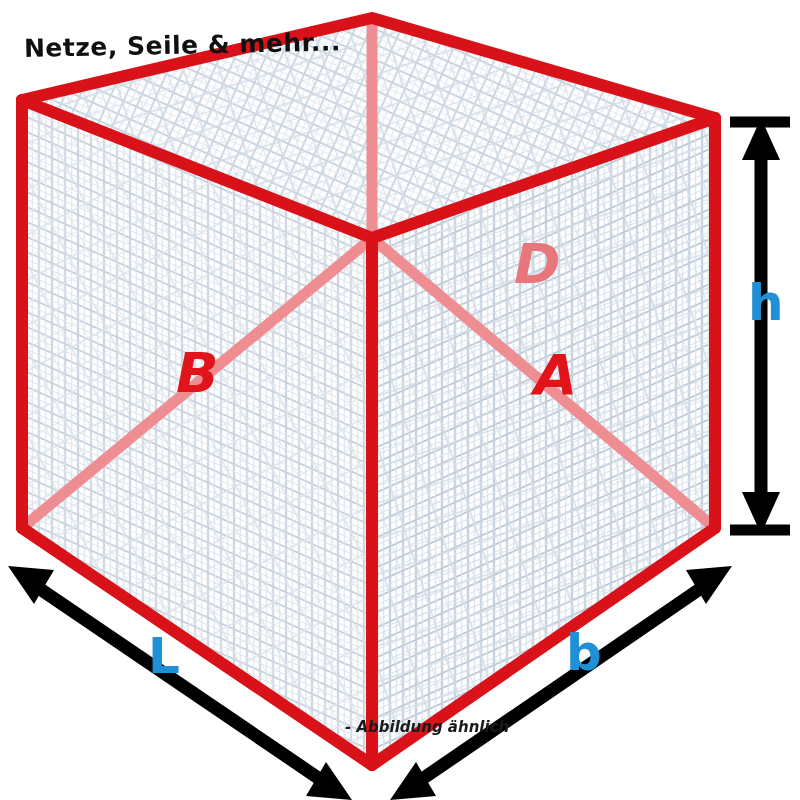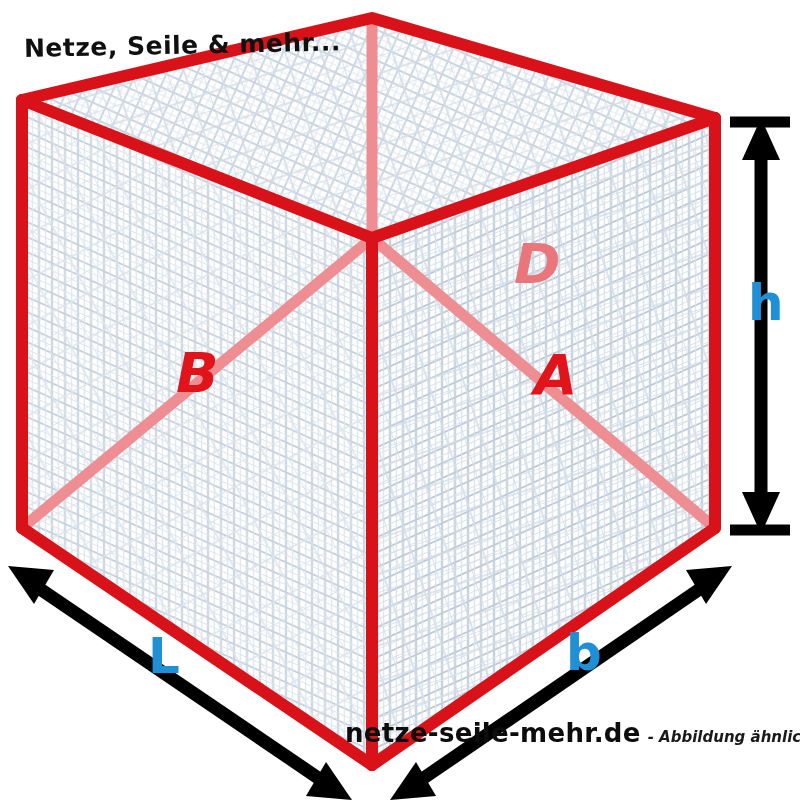--- a/index.html
+++ b/index.html
@@ -152,17 +152,16 @@
 
   <div class="face-label front" style="left:534px;top:347px;">A</div>
 
   <div class="dim-label" style="left:748px;top:278px;">h</div>
 
   <div class="dim-label" style="left:148px;top:631px;">L</div>
 
   <div class="dim-label" style="left:566px;top:628px;">b</div>
 
   <div class="watermark-wrap">
-    <span class="watermark-main">netze-seile-mehr.de</span>
     <span class="watermark-sub">- Abbildung ähnlich</span>
   </div>
 
 </div>
 
 </body></html>

